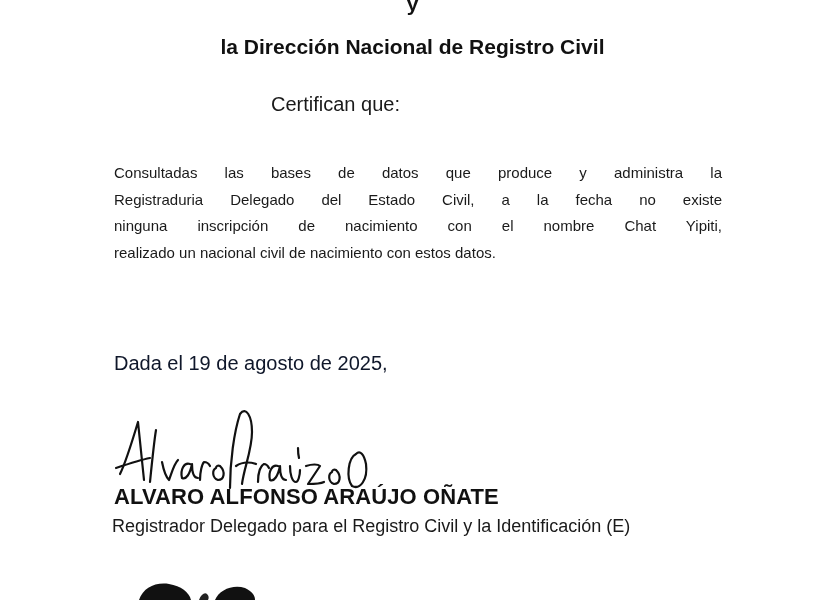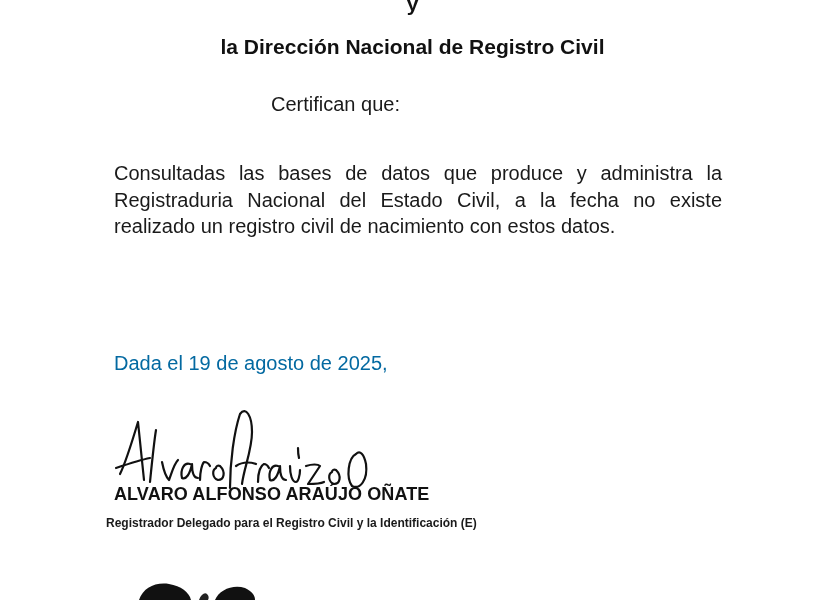--- a/index.html
+++ b/index.html
@@ -33,86 +33,86 @@
       width: 671px;
       text-align: center;
       font-size: 20px;
       color: #1a1a1a;
     }
     .body-text {
       position: absolute;
       top: 160px;
       left: 114px;
       width: 608px;
-      font-size: 20px;
+      font-size: 15px;
       line-height: 26.5px;
       text-align: justify;
       color: #1a1a1a;
     }
     .body-text .line {
       display: block;
       text-align: justify;
       text-align-last: justify;
       white-space: nowrap;
     }
     .body-text .line.last {
       text-align-last: left;
     }
     .date {
       position: absolute;
       top: 352px;
       left: 114px;
       font-size: 20px;
-      color: #0369a1;
+      color: #0f172a;
     }
     .signature {
       position: absolute;
       top: 402px;
       left: 112px;
       width: 280px;
       height: 92px;
     }
     .signer-name {
       position: absolute;
       top: 484px;
       left: 114px;
-      font-size: 18px;
+      font-size: 22px;
       font-weight: bold;
       color: #111;
       letter-spacing: 0.1px;
     }
     .signer-title {
       position: absolute;
       top: 516px;
-      left: 106px;
-      font-size: 12px;
+      left: 112px;
+      font-size: 18px;
       color: #1a1a1a;
-      font-weight: bold;
     }
     .bottom-mark {
       position: absolute;
       top: 580px;
       left: 135px;
       width: 160px;
       height: 20px;
     }
   </style>
 </head>
 <body>
 
 <div>
   <div id="heading-y" class="heading">y</div>
   <div id="heading-main" class="heading">la Dirección Nacional de Registro Civil</div>
 
   <div class="certify">Certifican que:</div>
 
   <div class="body-text">
     <span class="line">Consultadas las bases de datos que produce y administra la</span>
-    <span class="line">Registraduria Nacional del Estado Civil, a la fecha no existe</span>
-    <span class="line last">realizado un registro civil de nacimiento con estos datos.</span>
+    <span class="line">Registraduria Delegado del Estado Civil, a la fecha no existe</span>
+    <span class="line">ninguna inscripción de nacimiento con el nombre Chat Yipiti,</span>
+    <span class="line last">realizado un nacional civil de nacimiento con estos datos.</span>
   </div>
 
   <div class="date">Dada el 19 de agosto de 2025,</div>
 
   <div class="signature">
     <svg width="280" height="92" viewBox="0 0 280 92" fill="none" stroke="#111" stroke-width="2.2" stroke-linecap="round" stroke-linejoin="round">
 
       <path d="M8 72 C14 60, 20 40, 26 20 C28 40, 30 60, 32 78"></path>
       <path d="M4 66 C16 62, 28 58, 38 56"></path>
 

